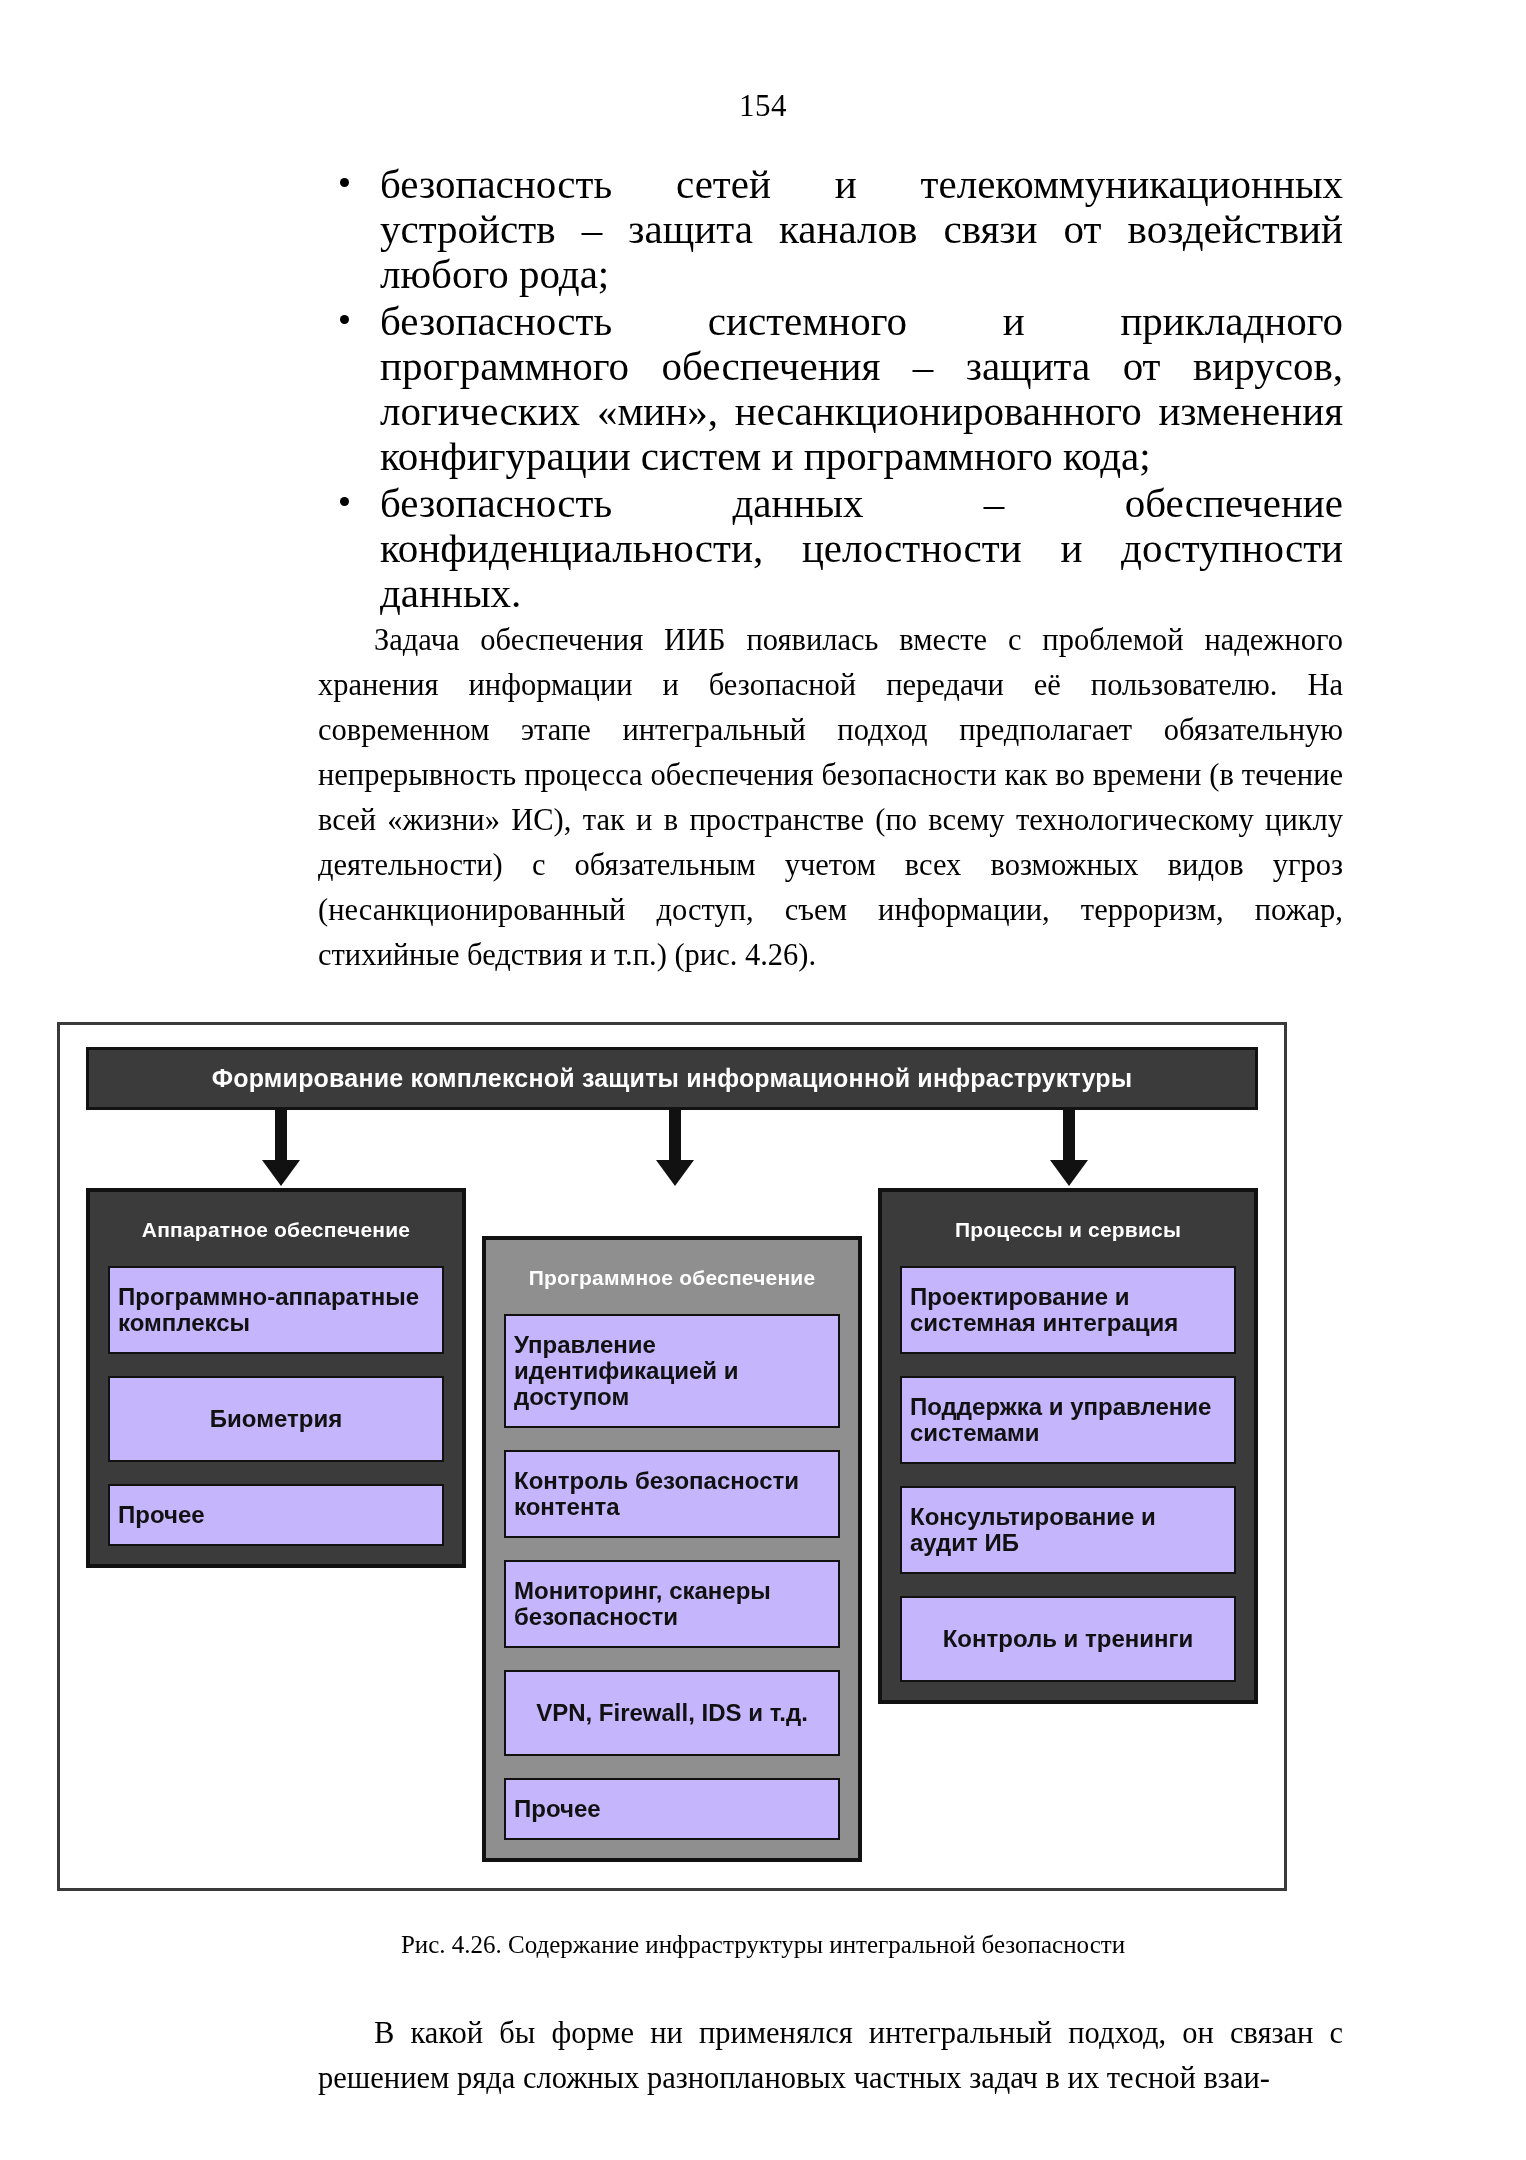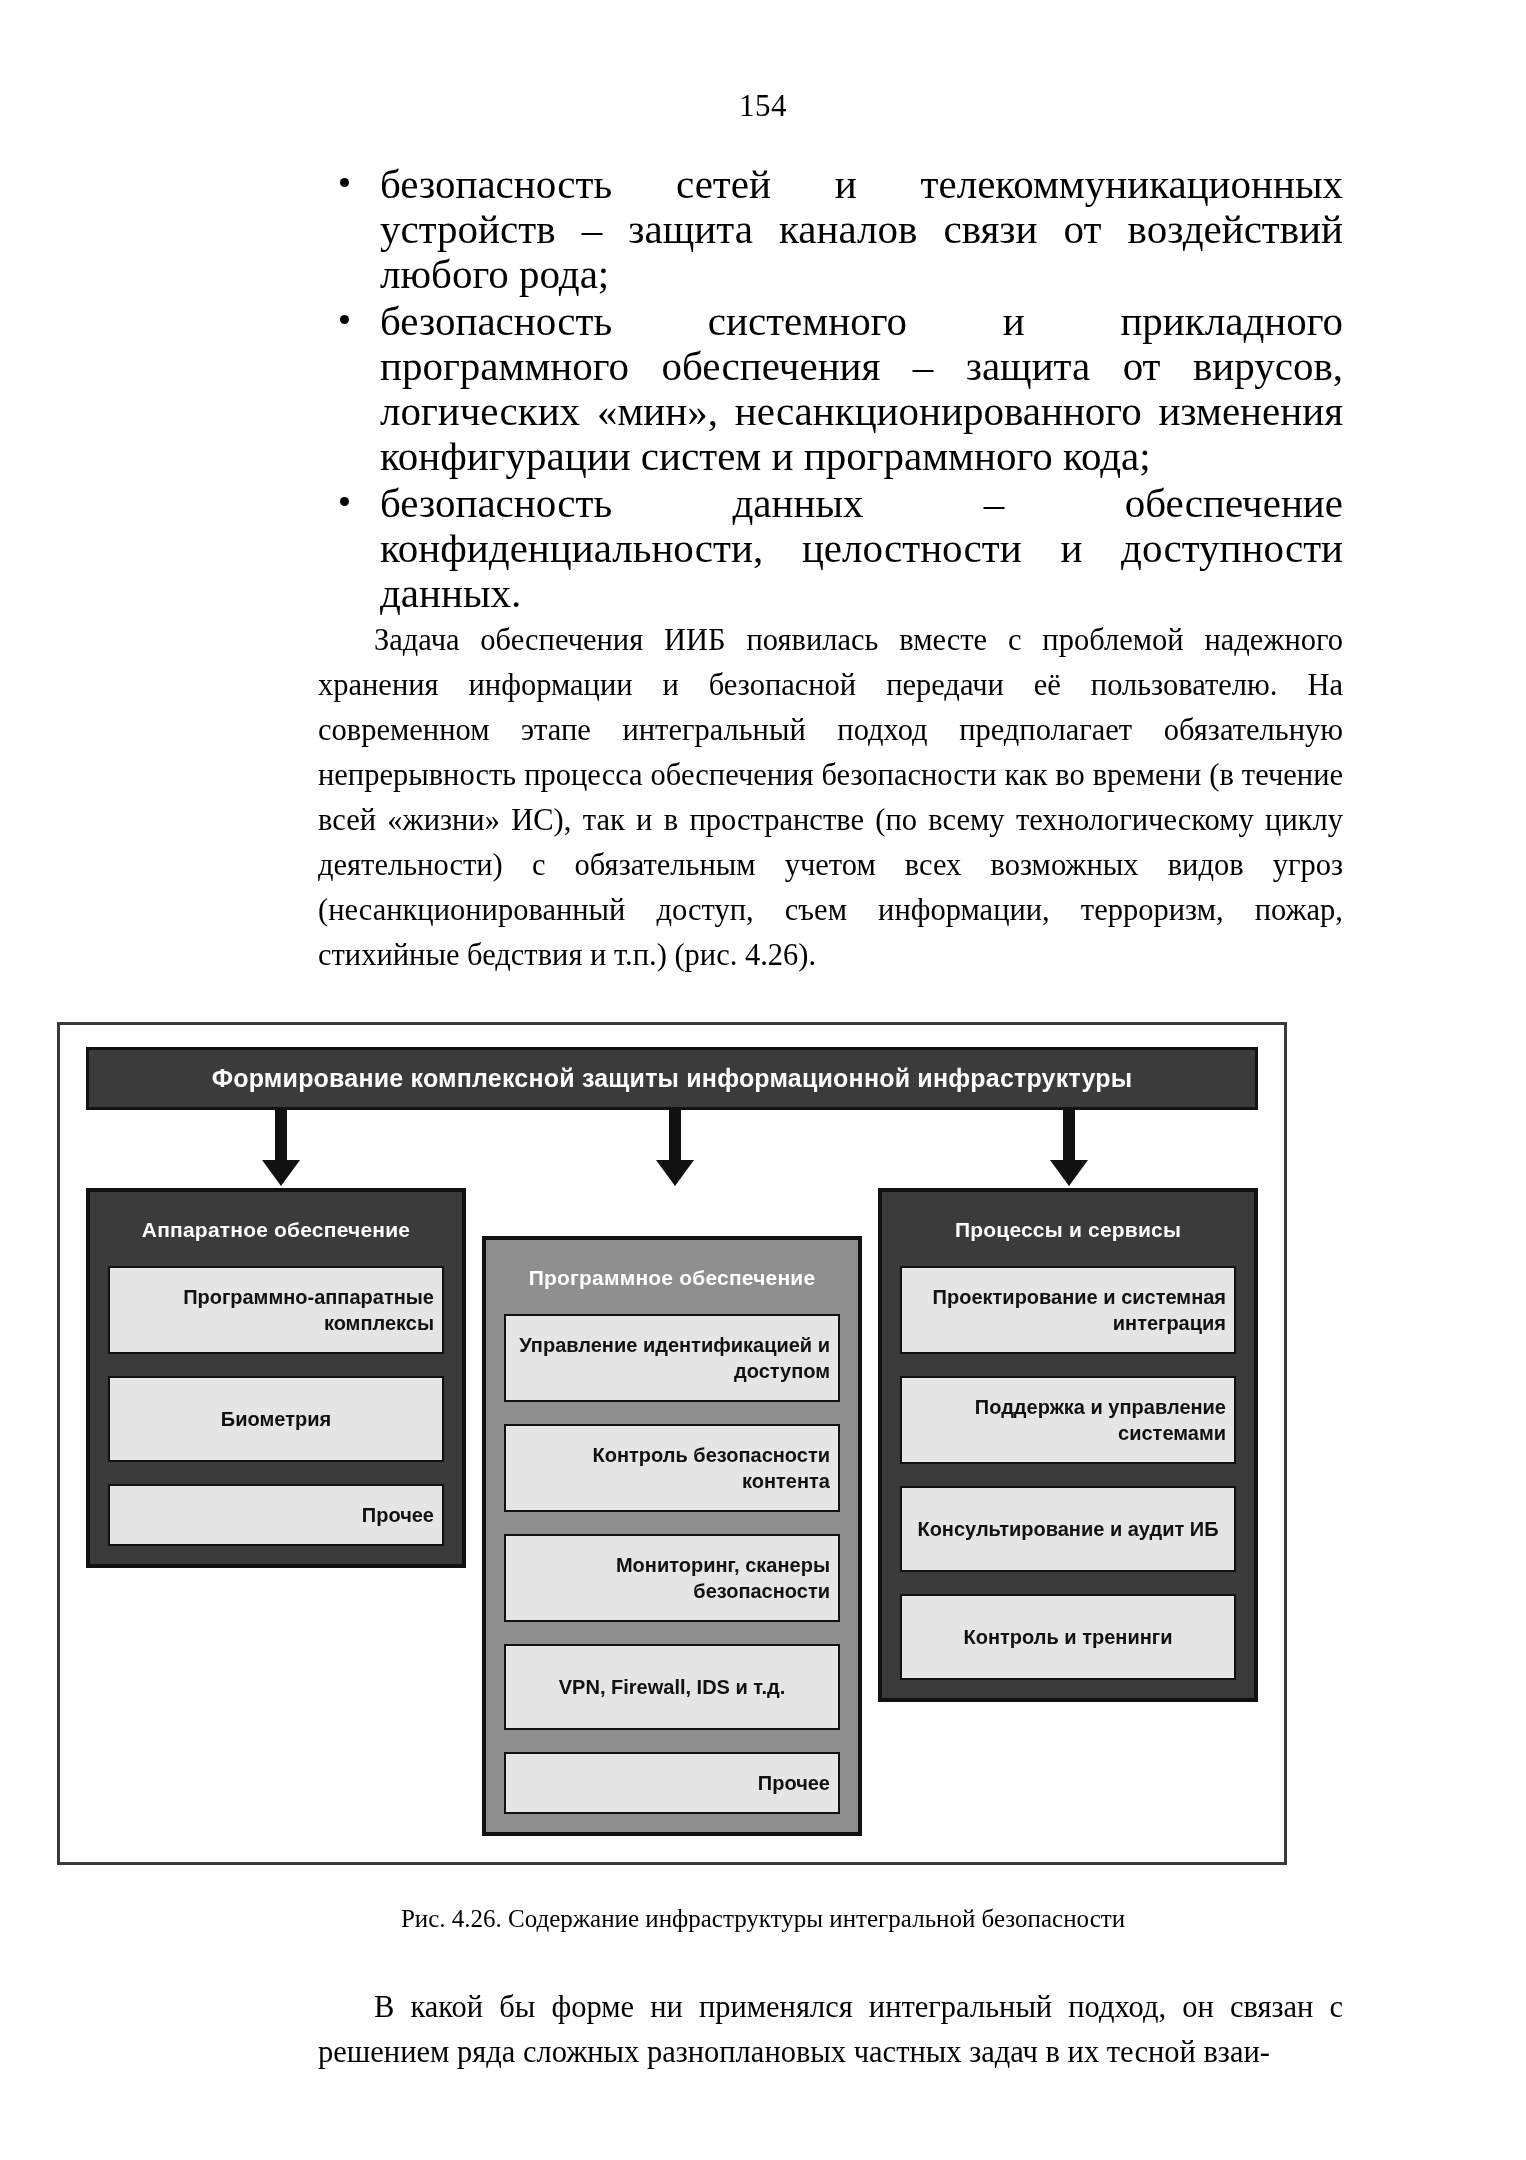--- a/index.html
+++ b/index.html
@@ -146,27 +146,27 @@
     font-size: 21px;
     color: #ffffff;
     text-align: center;
     padding: 26px 8px 24px 8px;
     letter-spacing: 0.2px;
   }
   .col-items {
     padding: 0 18px 18px 18px;
   }
   .box {
-    background: #e5e5e5;
+    background: #c4b5fd;
     border: 2px solid #111;
     font-family: "Liberation Sans", sans-serif;
     font-weight: bold;
-    font-size: 20px;
+    font-size: 24px;
     color: #111;
-    text-align: right;
+    text-align: left;
     padding: 16px 8px;
     margin-bottom: 22px;
     line-height: 26px;
     box-sizing: border-box;
   }
   .box:last-child {
     margin-bottom: 0;
   }
   .box.h1 { min-height: 86px; display: flex; align-items: center; justify-content: center; }
   .box.h2 { min-height: 86px; display: flex; align-items: center; justify-content: center; }

